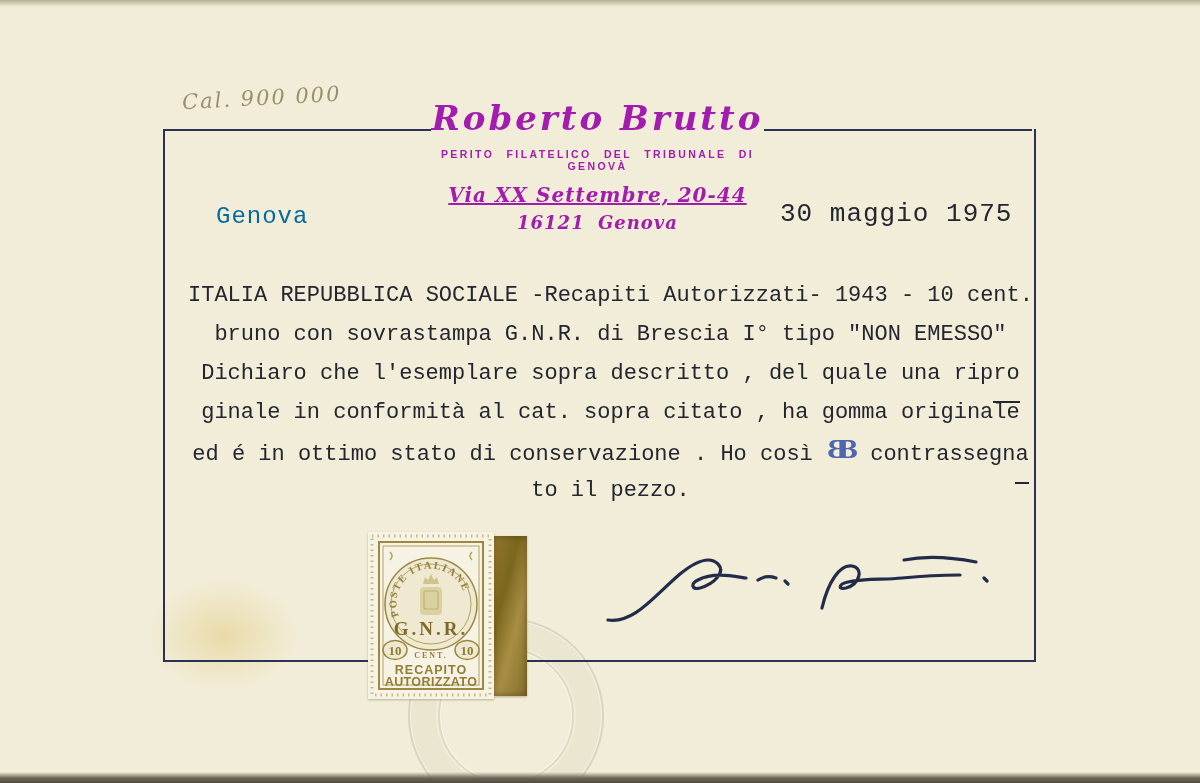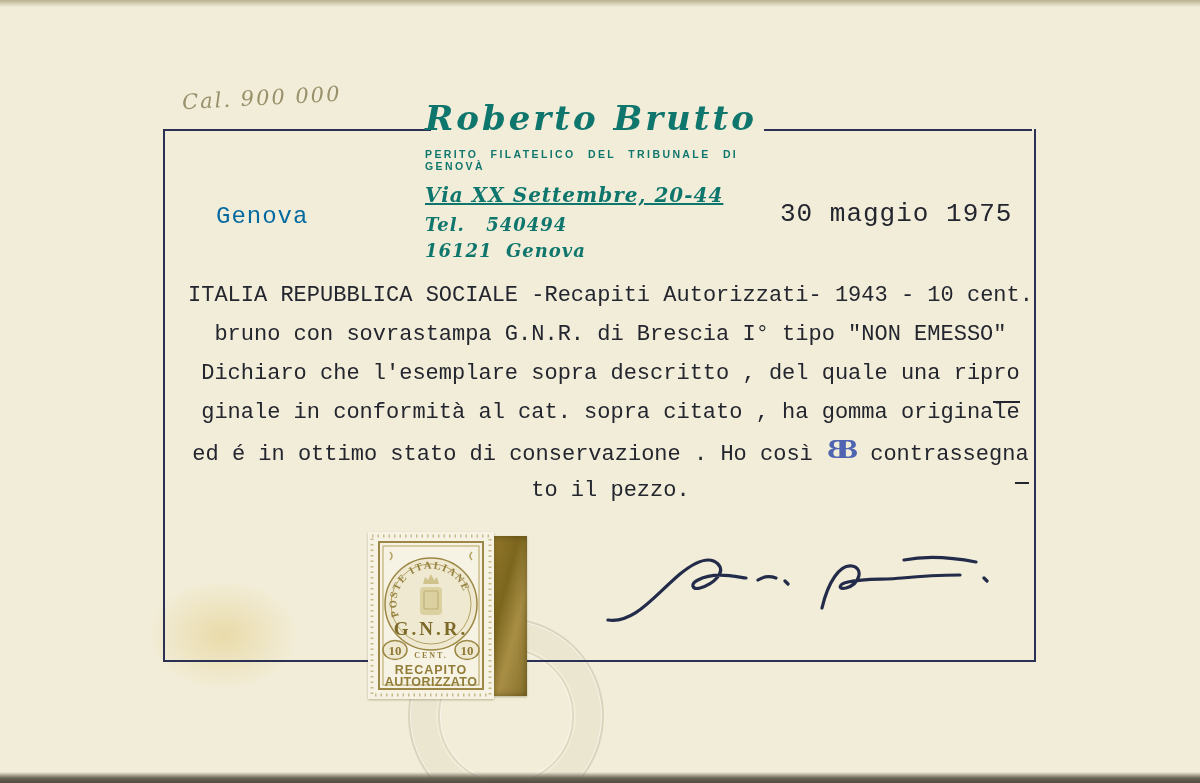--- a/index.html
+++ b/index.html
@@ -20,22 +20,22 @@
     font:italic 21px "DejaVu Serif", serif;color:#97906049;color:#97906a;
     letter-spacing:2px;z-index:4;}
 
   
   .frame{position:absolute;left:163px;top:129px;width:869px;height:531px;
     border-left:2px solid #2b3154;border-right:2px solid #2b3154;border-bottom:2px solid #2b3154;z-index:3;}
   .frame-top-a{position:absolute;left:163px;top:129px;width:268px;height:2px;background:#2b3154;z-index:3;}
   .frame-top-b{position:absolute;left:764px;top:129px;width:268px;height:2px;background:#2b3154;z-index:3;}
 
   
-  .letterhead{position:absolute;left:425px;top:98px;width:345px;
-    color:#0f766e;z-index:4;}
+  .letterhead{position:absolute;left:425px;top:98px;width:345px;text-align:center;
+    color:#a21caf;z-index:4;}
   .lh-name{font:italic 700 34px "DejaVu Serif", serif;letter-spacing:3px;}
   .lh-title{margin-top:10px;font:700 10.5px "Liberation Sans", sans-serif;
     letter-spacing:2.4px;word-spacing:7px;}
   .lh-address{margin-top:11px;font:italic 700 20px "DejaVu Serif", serif;letter-spacing:1px;text-decoration:underline;}
   .lh-tel{margin-top:7px;font:italic 700 18px "DejaVu Serif", serif;letter-spacing:1px;word-spacing:14px;}
   .lh-city{margin-top:5px;font:italic 700 18px "DejaVu Serif", serif;letter-spacing:1px;word-spacing:6px;}
 
   .place{position:absolute;left:216px;top:203px;font:400 24px "Liberation Mono", monospace;
     letter-spacing:1px;color:#0369a1;z-index:4;}
   .date{position:absolute;left:780px;top:199px;font:400 26px "Liberation Mono", monospace;
@@ -85,21 +85,20 @@
   </div>
 
   <div class="frame"></div>
   <div class="frame-top-a"></div>
   <div class="frame-top-b"></div>
 
   <div class="letterhead">
     <div class="lh-name">Roberto Brutto</div>
     <div class="lh-title">PERITO FILATELICO DEL TRIBUNALE DI GENOVÀ</div>
     <div class="lh-address">Via XX Settembre, 20-44</div>
-    <div class="lh-tel">Tel. 540494</div>
     <div class="lh-city">16121 Genova</div>
   </div>
 
   <div class="place">Genova</div>
   <div class="date">30 maggio 1975</div>
 
   <div class="body-block">
     <div class="tline">ITALIA REPUBBLICA SOCIALE -Recapiti Autorizzati- 1943 - 10 cent.</div>
     <div class="tline">bruno con sovrastampa G.N.R. di Brescia I° tipo "NON EMESSO"</div>
     <div class="tline"><span>Dichiaro che l'esemplare sopra descritto , del quale una rip</span><span class="u">ro</span></div>

